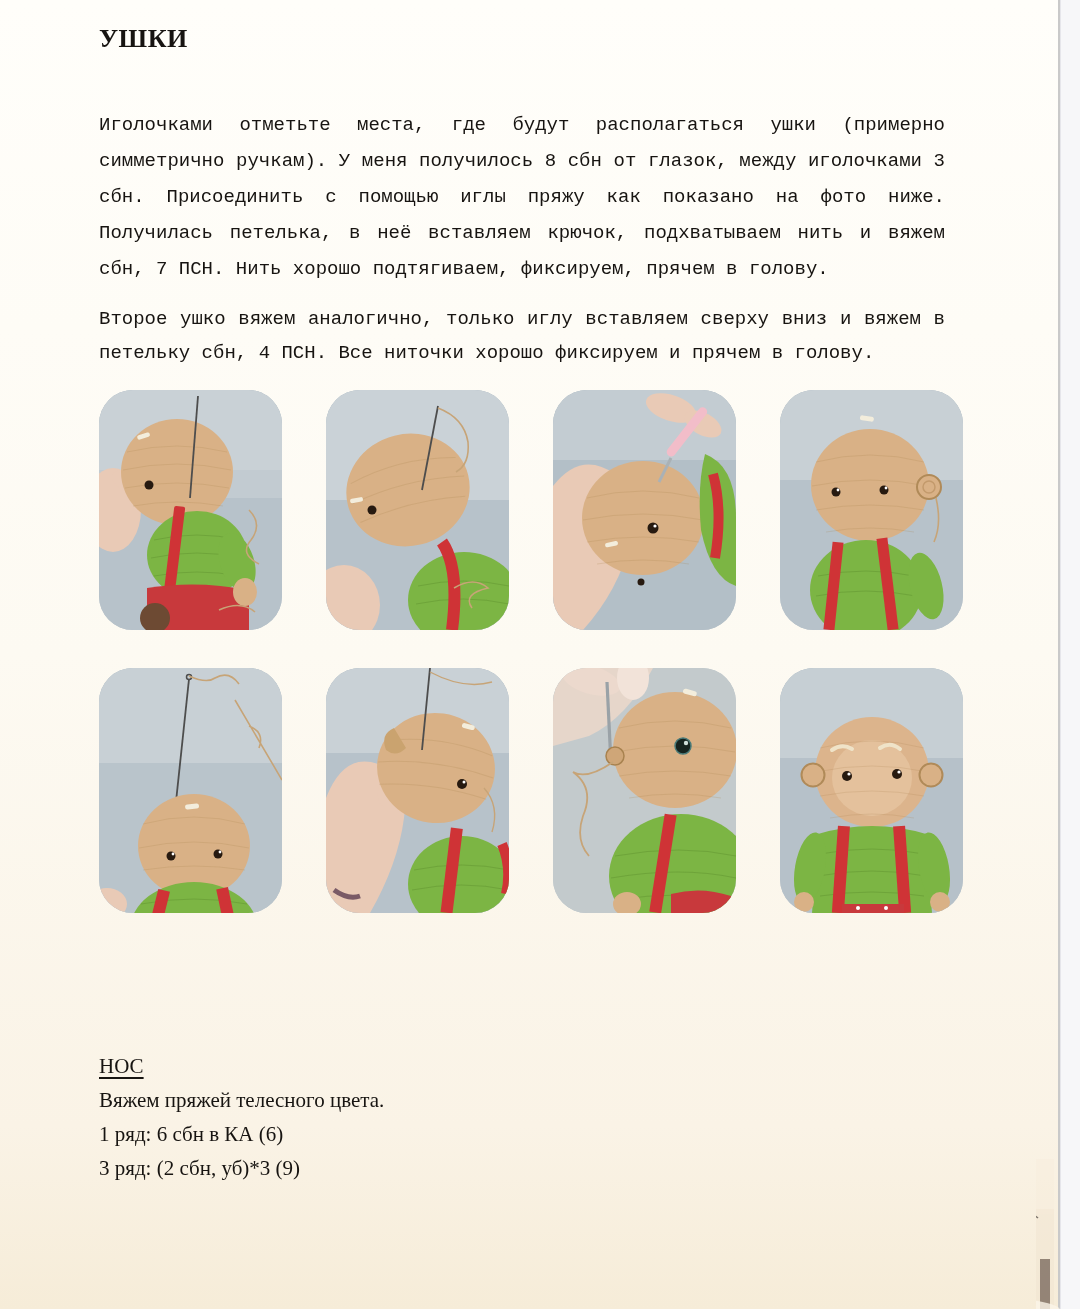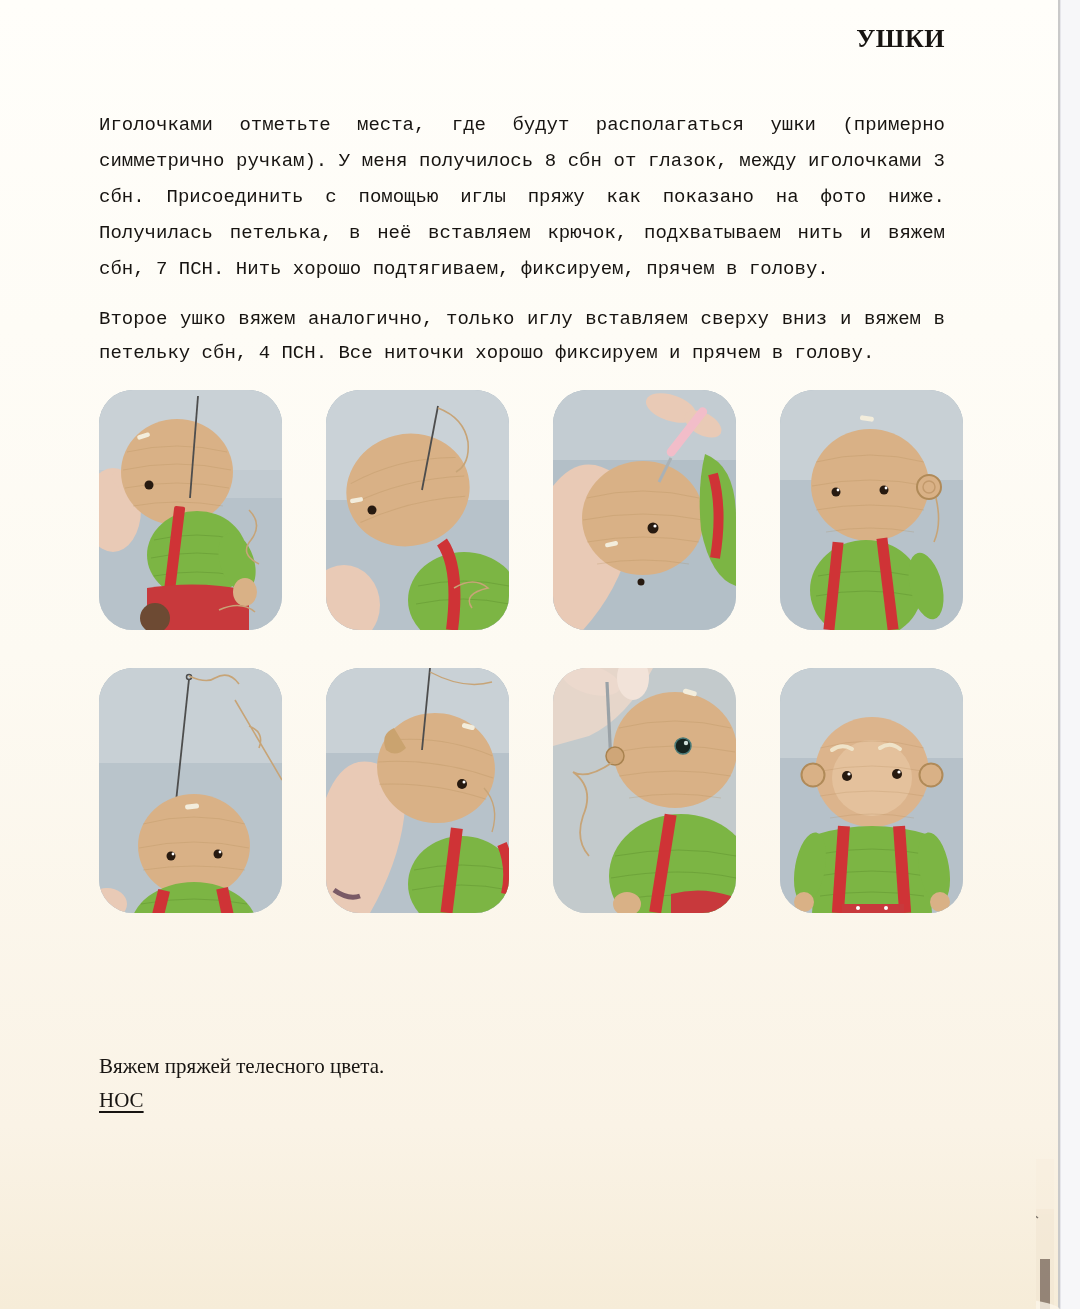--- a/index.html
+++ b/index.html
@@ -16,21 +16,21 @@
   .edge-right{right:0;width:20px;background:#f7f7f9;
     border-left:2px solid #c9c9c9;
     box-shadow:inset 10px 0 0 -9px #e6e6eb;}
   .sheet{
     position:absolute;left:22px;top:0;width:1036px;height:1309px;z-index:1;
     background:linear-gradient(180deg,#fffefa 0%,#fdfaf2 50%,#faf3e6 86%,#f6ecd8 100%);
   }
   .decor{position:absolute;left:0;bottom:0;width:1080px;height:175px;z-index:2;pointer-events:none;}
   .content{position:absolute;left:0;top:0;width:1036px;height:1309px;z-index:3;}
   .heading{
-    position:absolute;left:99px;width:846px;text-align:right;
+    position:absolute;left:99px;width:846px;text-align:left;
     font-weight:bold;font-size:26px;letter-spacing:.5px;
   }
   .h-ushki{top:24px;}
   .h-nos{top:995px;}
   .para{
     position:absolute;left:99px;width:846px;
     font-size:19px;line-height:36px;text-align:justify;text-align-last:left;font-family:Liberation Mono, monospace;
   }
   .p-1{top:88px;}
   .p-2{top:283px;line-height:34px;}
@@ -289,17 +289,19 @@
         <rect x="62" y="236" width="62" height="9" fill="#c8393c"></rect>
         <circle cx="78" cy="240" r="2" fill="#ffffff"></circle>
         <circle cx="106" cy="240" r="2" fill="#ffffff"></circle>
       </svg>
     </figure>
 
   </div>
 
 
   <div class="nos-block">
+    <div class="nos-line"><span class="nos-sub">НОС</span></div>
     <div class="nos-line">Вяжем пряжей телесного цвета.</div>
-    <div class="nos-line"><span class="nos-sub">НОС</span></div>
+    <div class="nos-line">1 ряд: 6 сбн в КА (6)</div>
+    <div class="nos-line">3 ряд: (2 сбн, уб)*3 (9)</div>
   </div>
 
 </div>
 
 </body></html>

